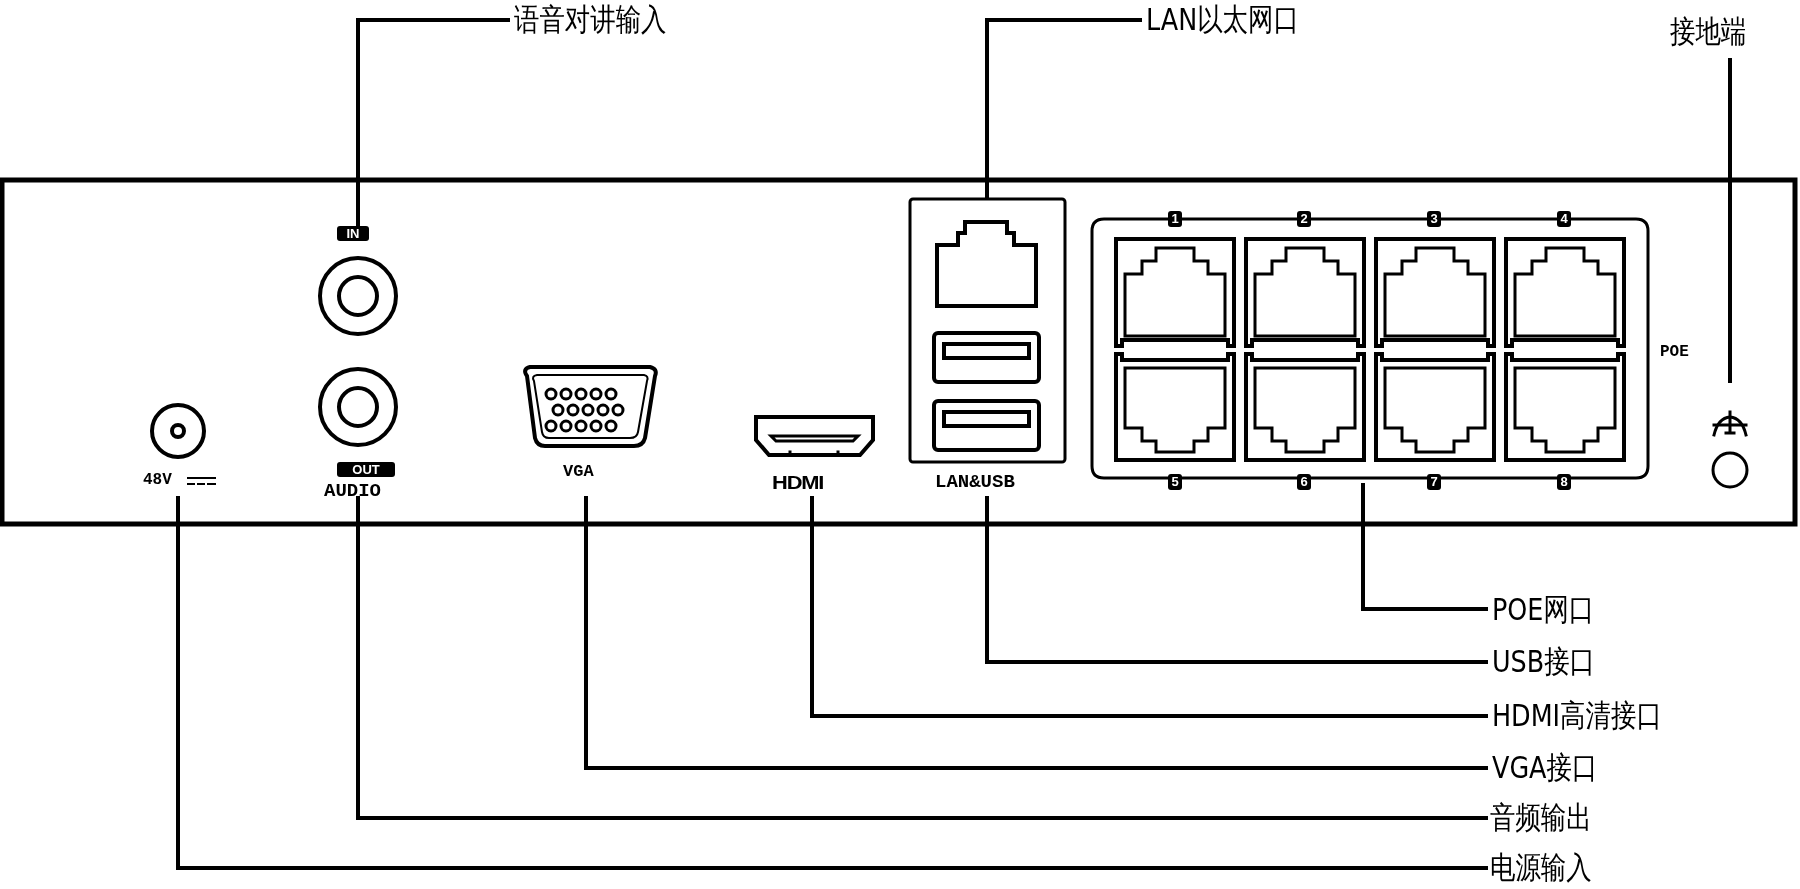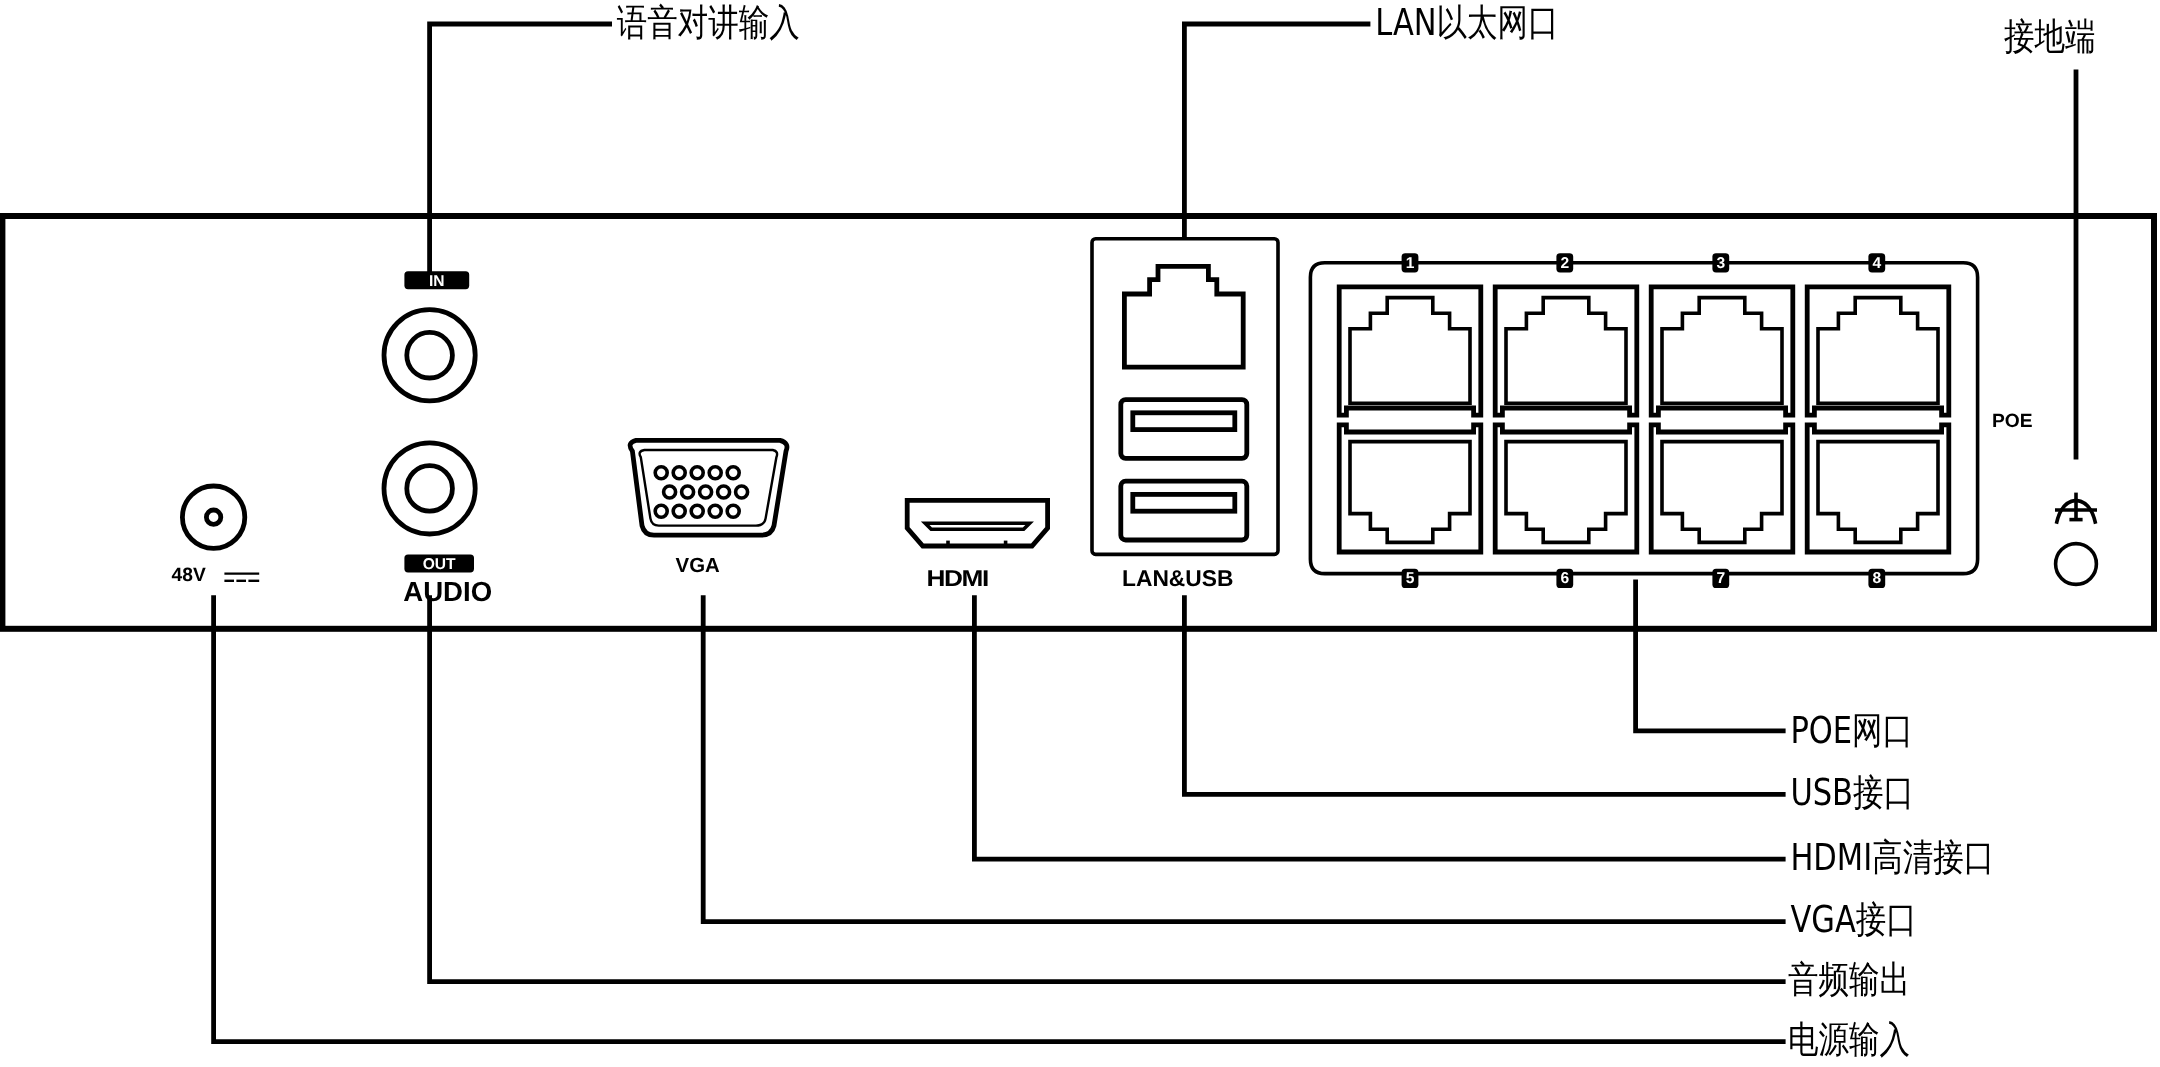--- a/index.html
+++ b/index.html
@@ -1,21 +1,21 @@
 <!DOCTYPE html>
 <html><head>
 <meta charset="utf-8">
 <style>
   html, body { margin: 0; padding: 0; background: #ffffff; }
   body { width: 1800px; height: 889px; position: relative; overflow: hidden; font-family: "DejaVu Sans", sans-serif; }
   #stage { position: absolute; left: 0; top: 0; width: 1800px; height: 889px; }
   svg { position: absolute; left: 0; top: 0; }
   .lbl { position: absolute; color: #000; white-space: nowrap; line-height: 1; }
   .callout { font-family: "DejaVu Sans", sans-serif; font-size: 31px; transform: scaleX(0.82); transform-origin: left center; letter-spacing: 0px; }
-  .panel-lbl { font-family: Liberation Sans, sans-serif; font-weight: bold; font-size: 17px; }
+  .panel-lbl { font-family: Liberation Mono, monospace; font-weight: bold; font-size: 17px; }
   .badge { position: absolute; background: #000; color: #fff; font-family: "Liberation Sans", sans-serif; font-weight: bold; font-size: 13px; line-height: 15px; height: 15px; text-align: center; border-radius: 3px; }
   .num { position: absolute; background: #000; color: #fff; font-family: "Liberation Sans", sans-serif; font-weight: bold; font-size: 13px; width: 14px; height: 16px; line-height: 16px; text-align: center; border-radius: 3px; }
   .hdmi-lbl { font-family: "Liberation Sans", sans-serif; font-weight: bold; font-size: 19px; letter-spacing: -1px; transform: scaleX(1.15); transform-origin: left center; }
 </style>
 </head>
 <body>
 
 <div id="stage">
 
   <svg width="1800" height="889" viewBox="0 0 1800 889">
@@ -136,23 +136,23 @@
         <polyline points="1363,485 1363,609 1486,609"></polyline>
         <polyline points="987,498 987,662 1486,662"></polyline>
         <polyline points="812,498 812,716 1486,716"></polyline>
         <polyline points="586,498 586,768 1486,768"></polyline>
         <polyline points="358,498 358,818 1486,818"></polyline>
         <polyline points="178,498 178,868 1486,868"></polyline>
       </g>
     </g>
   </svg>
 
-  <div class="badge" style="left:337px;top:226px;width:54px;">IN</div>
+  <div class="badge" style="left:337px;top:226px;width:32px;">IN</div>
   <div class="badge" style="left:337px;top:462px;width:58px;">OUT</div>
-  <div class="lbl panel-lbl" style="left:324px;top:482px;font-size:23px;margin-left:12px;">AUDIO</div>
+  <div class="lbl panel-lbl" style="left:324px;top:482px;font-size:19px;">AUDIO</div>
   <div class="lbl panel-lbl" style="left:143px;top:472px;font-size:16px;">48V</div>
   <div class="lbl panel-lbl" style="left:563px;top:463px;">VGA</div>
   <div class="lbl hdmi-lbl" style="left:772px;top:473px;">HDMI</div>
   <div class="lbl panel-lbl" style="left:935px;top:473px;font-size:19px;">LAN&amp;USB</div>
   <div class="lbl panel-lbl" style="left:1660px;top:344px;font-size:16px;">POE</div>
 
   <div class="num" style="left:1168px;top:211px;">1</div>
   <div class="num" style="left:1297px;top:211px;">2</div>
   <div class="num" style="left:1427px;top:211px;">3</div>
   <div class="num" style="left:1557px;top:211px;">4</div>

